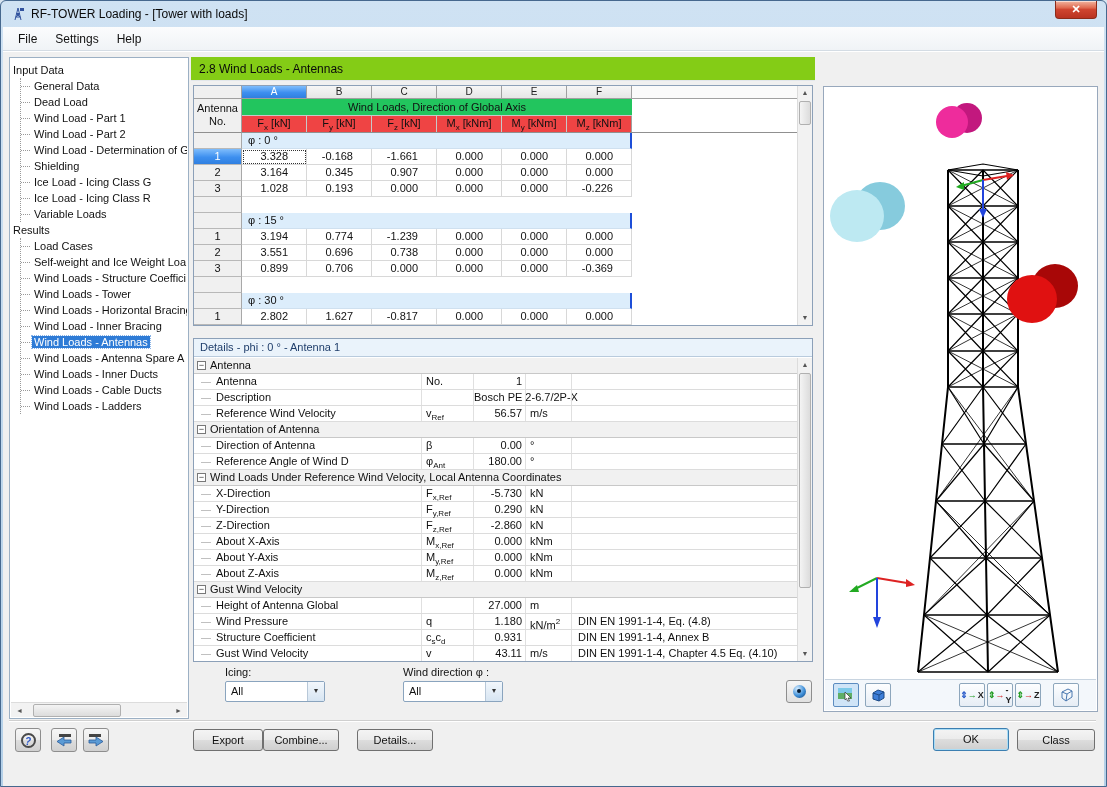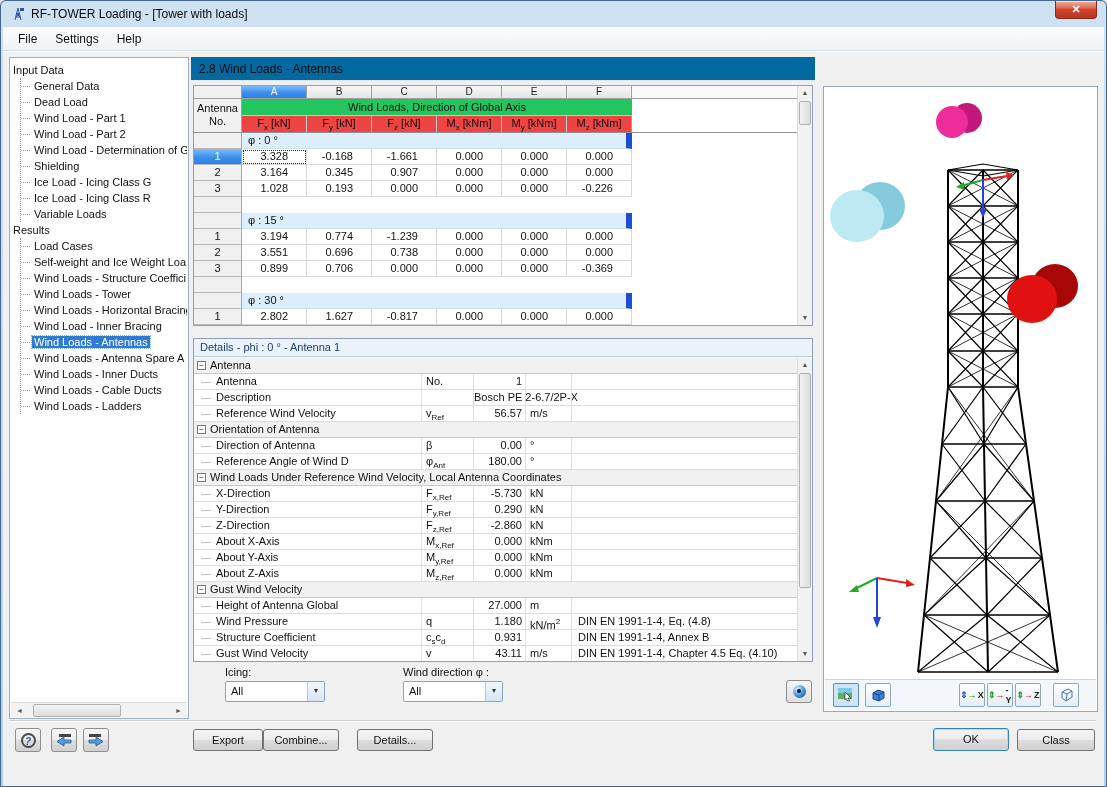--- a/index.html
+++ b/index.html
@@ -27,21 +27,21 @@
   .titem::before{content:"";position:absolute;left:0;top:8px;width:9px;border-top:1px dotted #9a9a9a;}
   .titem .lbl{padding:0 2px;}
   .titem.sel .lbl{background:#2e7bd6;color:#fff;outline:1px dotted #8ab4e8;}
   .hscroll{position:absolute;left:1px;right:1px;bottom:1px;height:15px;background:#f2f2f2;border-top:1px solid #dcdcdc;}
   .sbtn{position:absolute;top:1px;width:15px;height:13px;font-size:7px;color:#555;text-align:center;line-height:13px;}
   .hthumb{position:absolute;left:22px;top:1px;width:88px;height:13px;background:linear-gradient(#f4f4f4,#dcdcdc);border:1px solid #b0b0b0;border-radius:2px;}
   
   .toolbtn{position:absolute;width:26px;height:24px;border:1px solid #8e8e8e;border-radius:3px;background:linear-gradient(#f6f6f6,#ececec 50%,#dedede 50%,#d0d0d0);display:flex;align-items:center;justify-content:center;}
   .helpglyph{display:inline-block;width:15px;height:15px;border:2px solid #4a4a4a;border-radius:50%;color:#2a56c8;font-weight:bold;font-size:10px;line-height:14px;text-align:center;font-style:italic;}
   
-  .secttitle{position:absolute;left:188px;top:5px;width:624px;height:24px;background:#0369a1;border-bottom:1px solid #e2e6ea;}
+  .secttitle{position:absolute;left:188px;top:5px;width:624px;height:24px;background:#84cc16;border-bottom:1px solid #e2e6ea;}
   .secttitle span{position:absolute;left:8px;top:5px;font-size:12px;color:#0a0a0a;}
   
   .grid{position:absolute;left:190px;top:33px;width:620px;height:241px;background:#fff;border:1px solid #8ca0b8;}
   .gcontent{position:absolute;left:0;top:0;right:15px;bottom:0;overflow:hidden;}
   .letters{display:flex;height:13px;}
   .corner{width:48px;background:#f0f0f0;border-right:1px solid #a0a0a0;border-bottom:1px solid #a0a0a0;}
   .lcell{width:65px;background:linear-gradient(#f6f6f6,#e6e6e6);border-right:1px solid #a0a0a0;border-bottom:1px solid #a0a0a0;
          font-size:10px;text-align:center;line-height:12px;color:#222;}
   .lcell.sel{background:linear-gradient(#7fbdfc,#3d8fef 55%,#2f7fe0);color:#fff;}
   .lgut{flex:1;border-bottom:1px solid #a0a0a0;background:#fafafa;}
@@ -52,21 +52,21 @@
   .units{display:flex;height:16px;background:#ef4444;}
   .ucell{width:65px;text-align:center;line-height:15px;border-right:1px solid #c8c8c8;}
   .ucell:last-child{border-right:1px solid #a0a0a0;}
   .ucell sub{font-size:8px;}
   .hgut{flex:1;border-bottom:1px solid #909090;background:#fff;}
   .gr{display:flex;height:16px;}
   .rn{width:48px;background:#f0f0f0;border-right:1px solid #a8a8a8;border-bottom:1px solid #b8b8b8;text-align:center;line-height:15px;}
   .rn.sel{background:linear-gradient(#7fbdfc,#3d8fef 55%,#2f7fe0);color:#fff;}
   .dc{width:65px;border-right:1px solid #d8d8d8;border-bottom:1px solid #d8d8d8;text-align:right;padding-right:18px;line-height:15px;}
   .dc.selcell{outline:1px dotted #333;outline-offset:-2px;}
-  .band{width:390px;background:#dcedfb;border-right:6px solid #1d4ed8;border-bottom:1px solid #cfe0ef;padding-left:6px;line-height:15px;}
+  .band{width:390px;background:#dcedfb;border-right:2px solid #1d4ed8;border-bottom:1px solid #cfe0ef;padding-left:6px;line-height:15px;}
   .ggut{flex:1;background:#fff;}
   
   .vscroll{position:absolute;right:0;width:15px;background:#f2f2f2;border-left:1px solid #dcdcdc;}
   .vbtn{position:absolute;left:0;width:14px;height:14px;font-size:7px;color:#555;text-align:center;line-height:14px;}
   .vthumb{position:absolute;left:1px;width:12px;background:linear-gradient(90deg,#f4f4f4,#dcdcdc);border:1px solid #b0b0b0;border-radius:2px;}
   
   .details{position:absolute;left:190px;top:286px;width:620px;height:324px;background:#fff;border:1px solid #8ca0b8;}
   .dtitle{height:18px;background:#eaf3fb;border-bottom:1px solid #b9cbdd;color:#1f3e6b;padding-left:6px;line-height:17px;}
   .dcontent{position:absolute;left:0;top:19px;right:15px;bottom:0;overflow:hidden;}
   .drow{display:flex;height:16px;border-bottom:1px solid #dcdcdc;}

